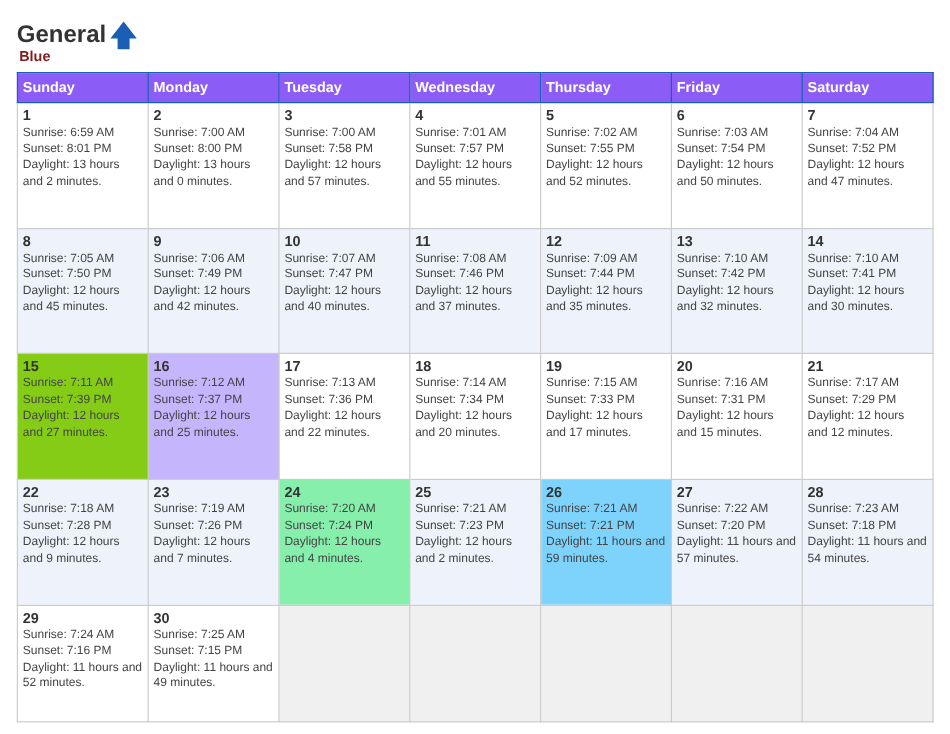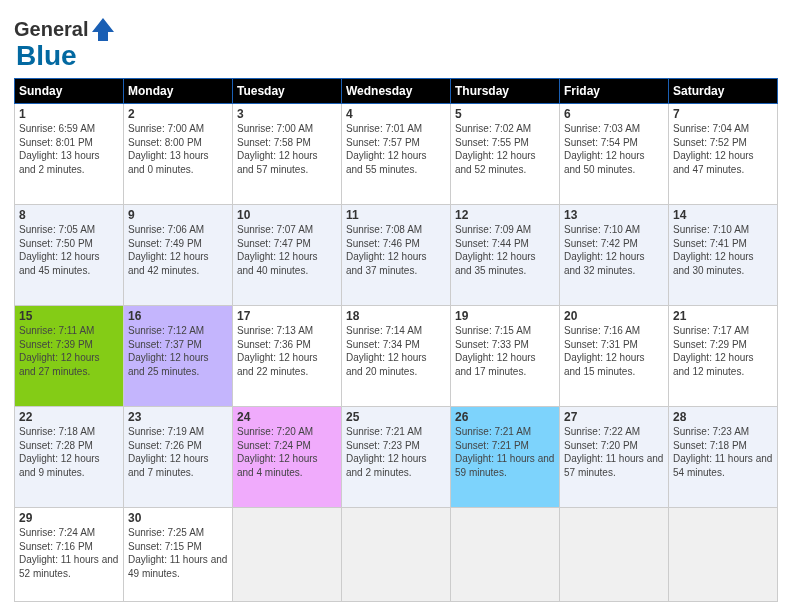--- a/index.html
+++ b/index.html
@@ -41,21 +41,21 @@
     .location {
       font-size: 14px;
       color: #555;
     }
     .calendar-table {
       width: 100%;
       border-collapse: collapse;
       flex: 1;
     }
     .calendar-table thead th {
-      background: #000000;
+      background: #8b5cf6;
       color: #fff;
       font-size: 12px;
       font-weight: bold;
       padding: 5px 4px;
       text-align: left;
       border: 1px solid #1a5fb4;
     }
     .calendar-table tbody td {
       border: 1px solid #ccc;
       vertical-align: top;
@@ -98,21 +98,21 @@
 <div class="page">
   <div class="header">
     <div class="logo">
       <div style="display:flex;flex-direction:column;align-items:flex-start;">
         <div style="display:flex;align-items:center;">
           <span style="font-size:20px;font-weight:bold;color:#333;">General</span>
           <svg width="30" height="30" viewBox="0 0 30 30">
             <polygon points="15,4 26,18 20,18 20,27 10,27 10,18 4,18" fill="#1a5fb4"></polygon>
           </svg>
         </div>
-        <span style="font-size:28px;font-weight:bold;color:#0369a1;margin-top:-4px;margin-left:2px;">Blue</span>
+        <span style="font-size:12px;font-weight:bold;color:#7f1d1d;margin-top:-4px;margin-left:2px;">Blue</span>
       </div>
     </div>
   </div>
 
   <table class="calendar-table">
     <thead>
       <tr>
         <th>Sunday</th>
         <th>Monday</th>
         <th>Tuesday</th>
@@ -307,21 +307,21 @@
         </div>
       </td>
           <td style="background: rgb(238, 242, 250);">
         <span class="day-num">23</span>
         <div class="day-info">
           Sunrise: 7:19 AM<br>
           Sunset: 7:26 PM<br>
           Daylight: 12 hours and 7 minutes.
         </div>
       </td>
-          <td style="background: #f0abfc;">
+          <td style="background: #86efac;">
         <span class="day-num">24</span>
         <div class="day-info">
           Sunrise: 7:20 AM<br>
           Sunset: 7:24 PM<br>
           Daylight: 12 hours and 4 minutes.
         </div>
       </td>
           <td style="background: rgb(238, 242, 250);">
         <span class="day-num">25</span>
         <div class="day-info">

